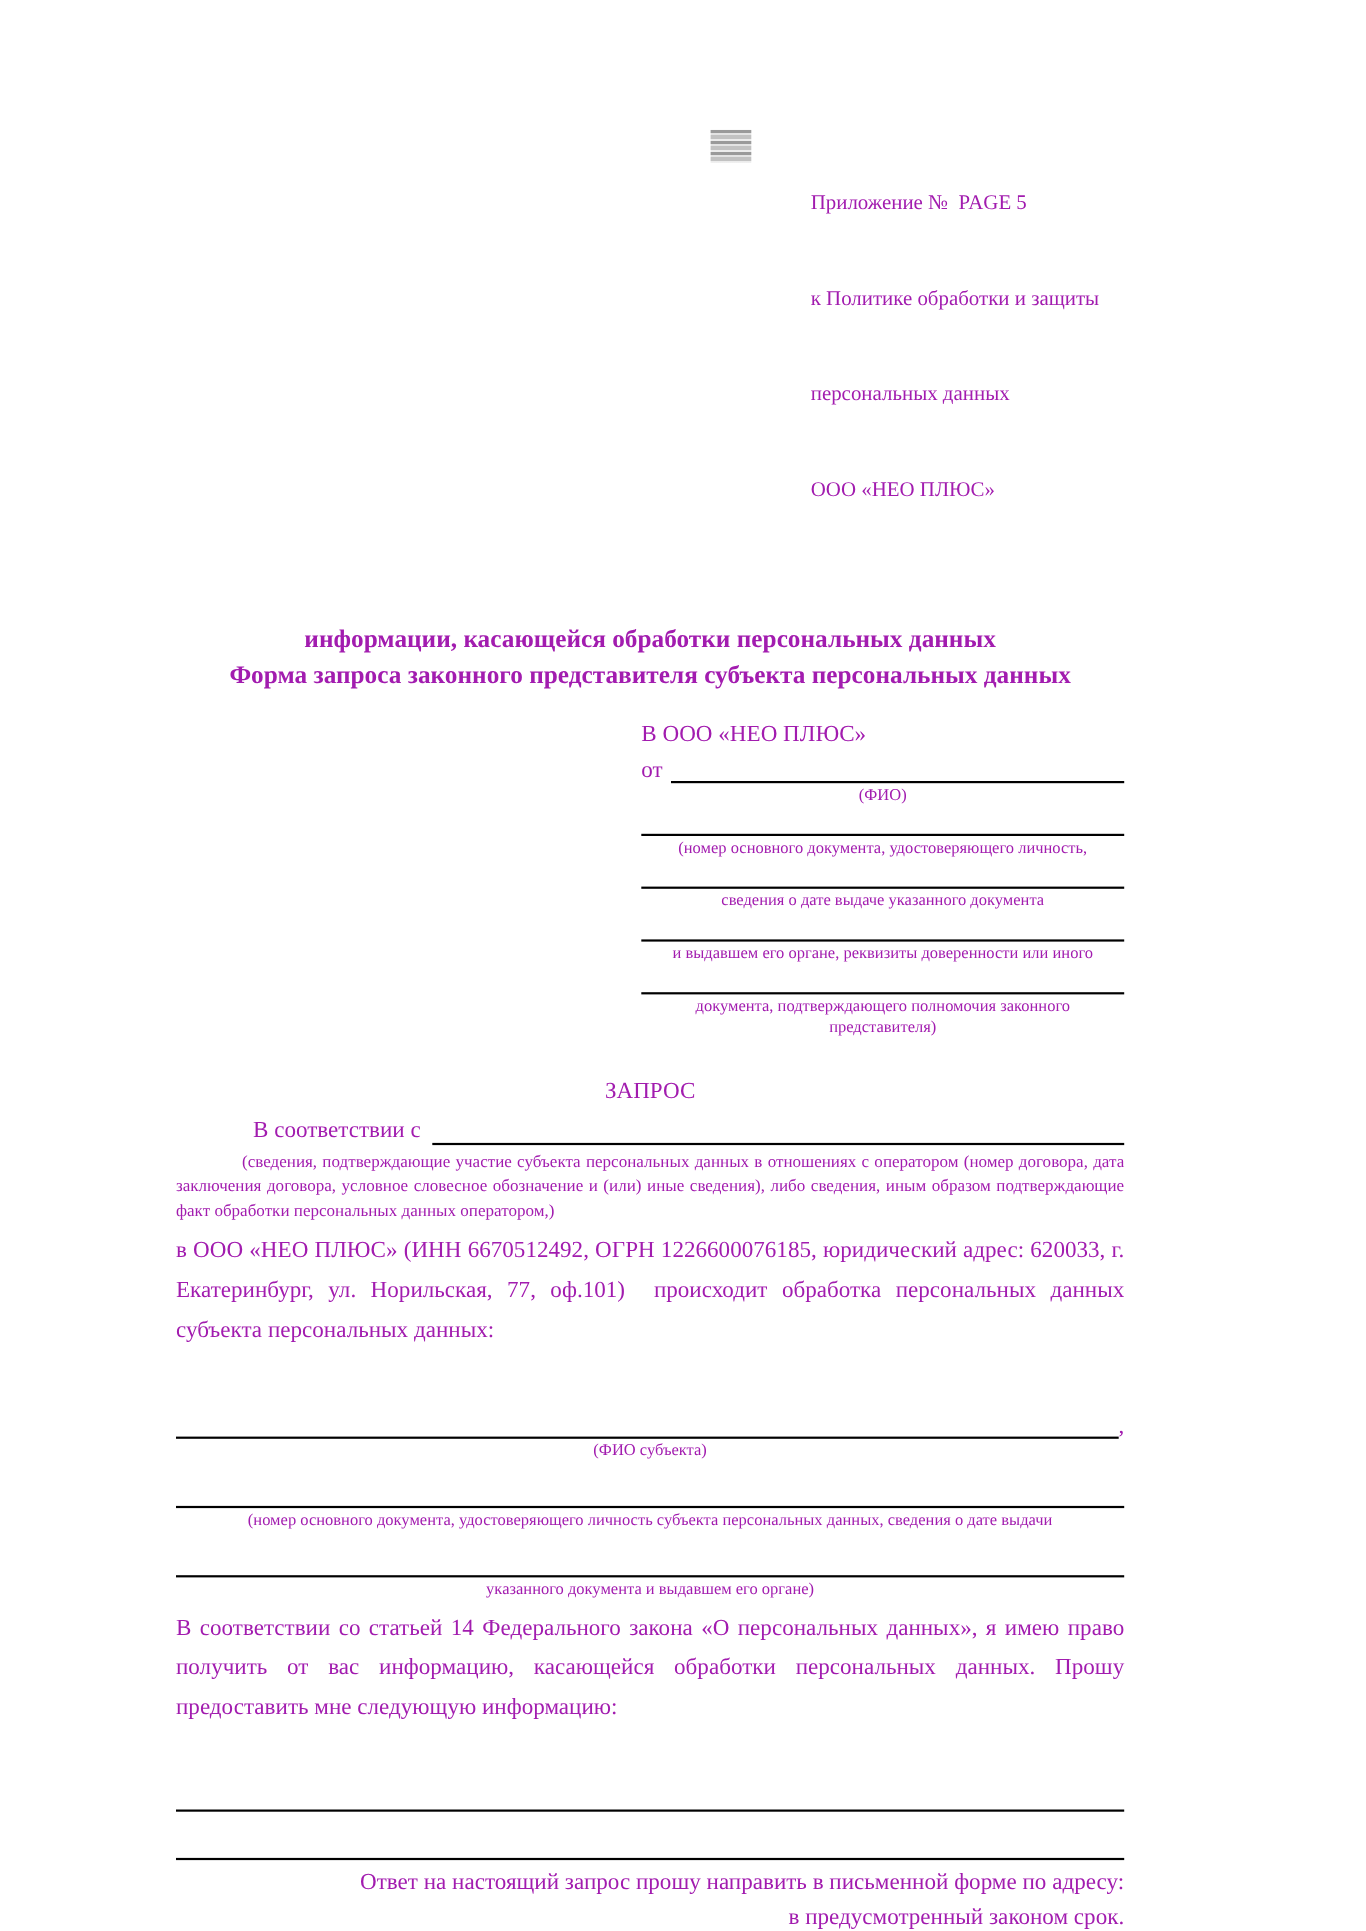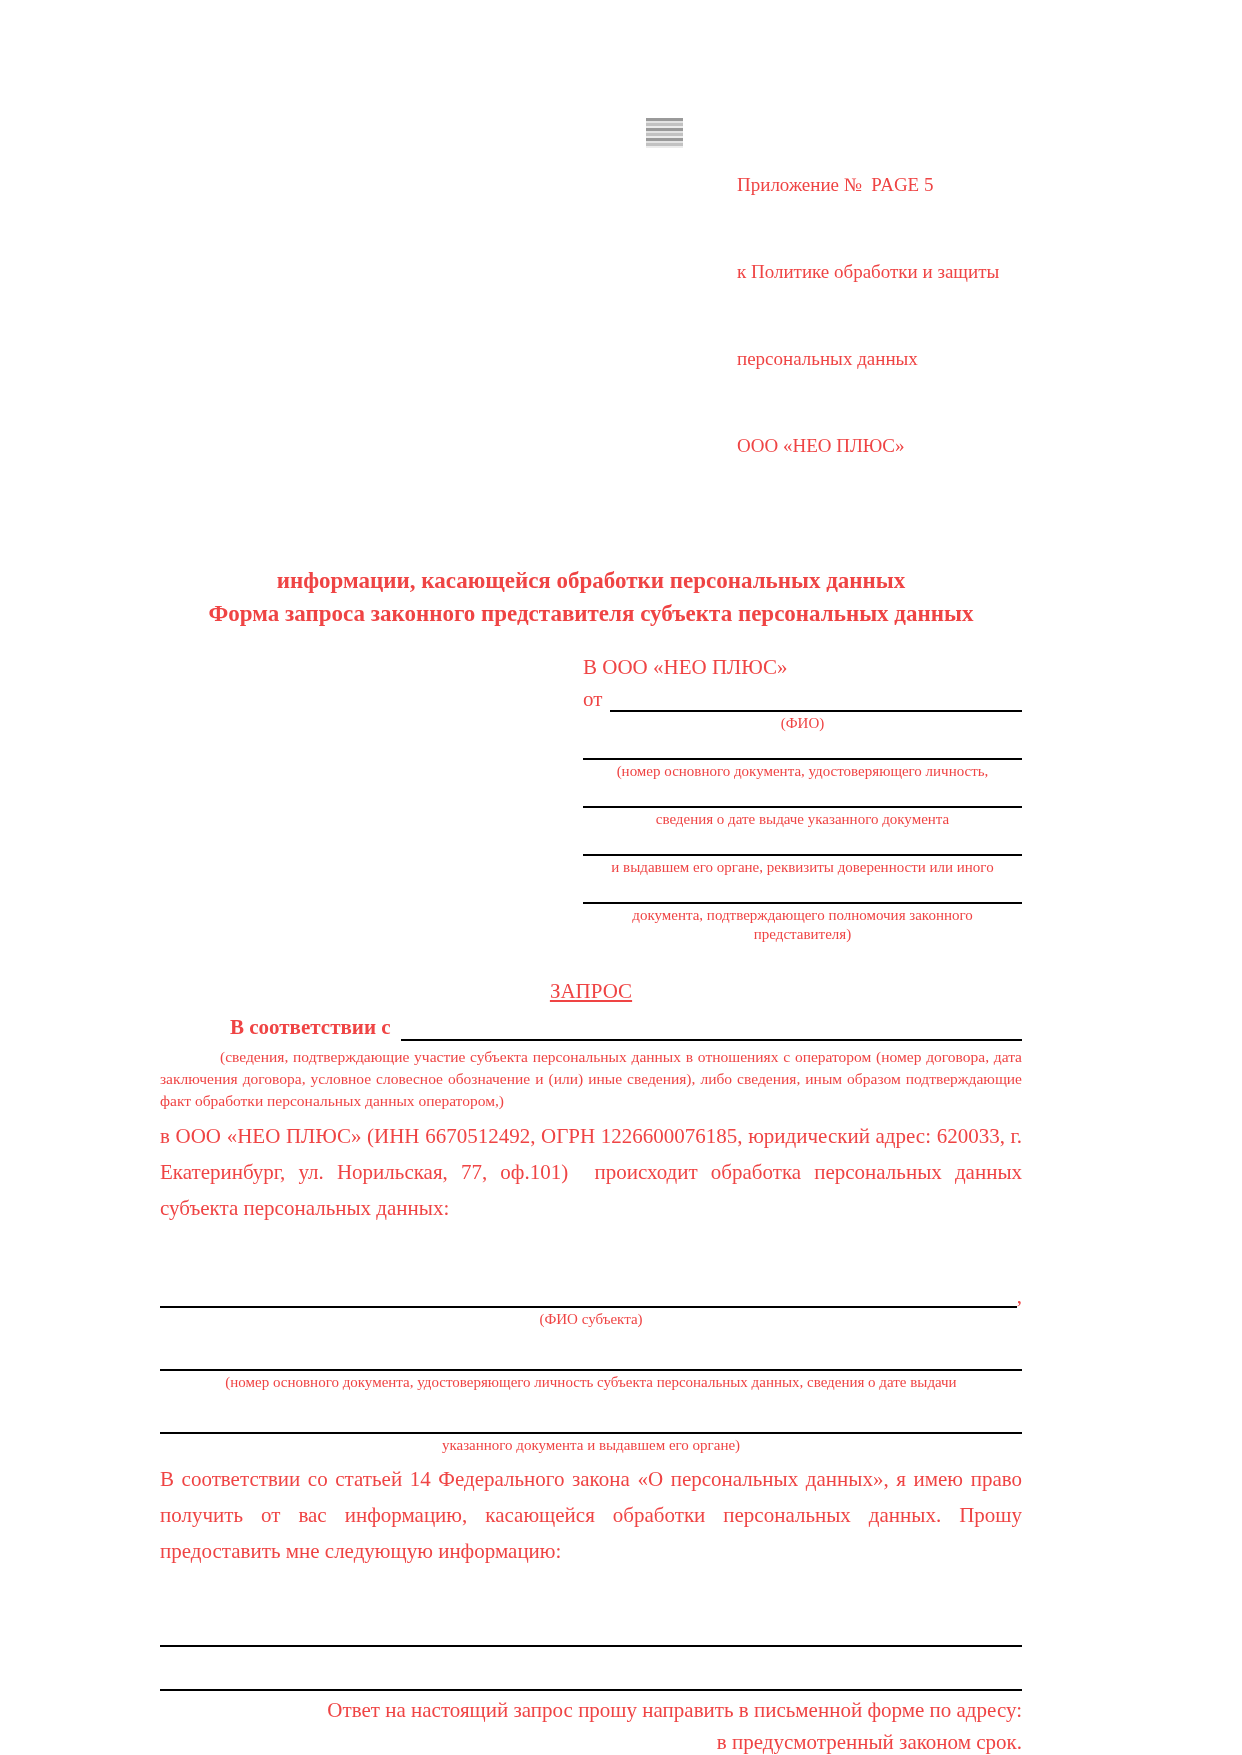--- a/index.html
+++ b/index.html
@@ -1,20 +1,20 @@
 <!DOCTYPE html>
 <html><head>
 <meta charset="utf-8">
 <style>
   html,body{margin:0;padding:0;background:#fff;}
   .page{
     position:relative;
     width:1242px;height:1755px;
     background:#ffffff;
-    color:#ef4444;
+    color:#a21caf;
     font-family:"Liberation Serif","DejaVu Serif",serif;
     box-sizing:border-box;
     padding:112px 220px 0 160px;
     overflow:hidden;
   }
   .header-row{position:relative;min-height:120px;}
   .doc-icon{
     position:absolute;left:486px;top:6px;
     width:37px;height:30px;
     background:repeating-linear-gradient(180deg,
@@ -42,25 +42,25 @@
   .fill{flex:1 1 auto;border-bottom:2px solid #000;min-height:24px;}
   .caption{
     font-size:15px;line-height:19px;
     text-align:center;margin-top:2px;
     white-space:pre-wrap;
   }
   .blank{height:23px;border-bottom:2px solid #000;}
   .addressee .blank{margin-top:2px;}
   .zapros{
     margin-top:34px;text-align:center;
-    font-size:21px;line-height:26px;text-decoration:underline;
+    font-size:21px;line-height:26px;
   }
   .intro{display:flex;align-items:flex-end;margin-top:10px;padding-left:70px;
     font-size:21px;line-height:27px;}
-  .intro .lbl{flex:0 0 auto;padding-right:10px;font-weight:bold;}
+  .intro .lbl{flex:0 0 auto;padding-right:10px;}
   .fineprint{
     margin-top:5px;
     font-size:15.5px;line-height:22px;
     text-align:justify;text-indent:60px;
     white-space:pre-wrap;
   }
   .para{
     margin-top:6px;
     font-size:21px;line-height:36px;
     text-align:justify;

